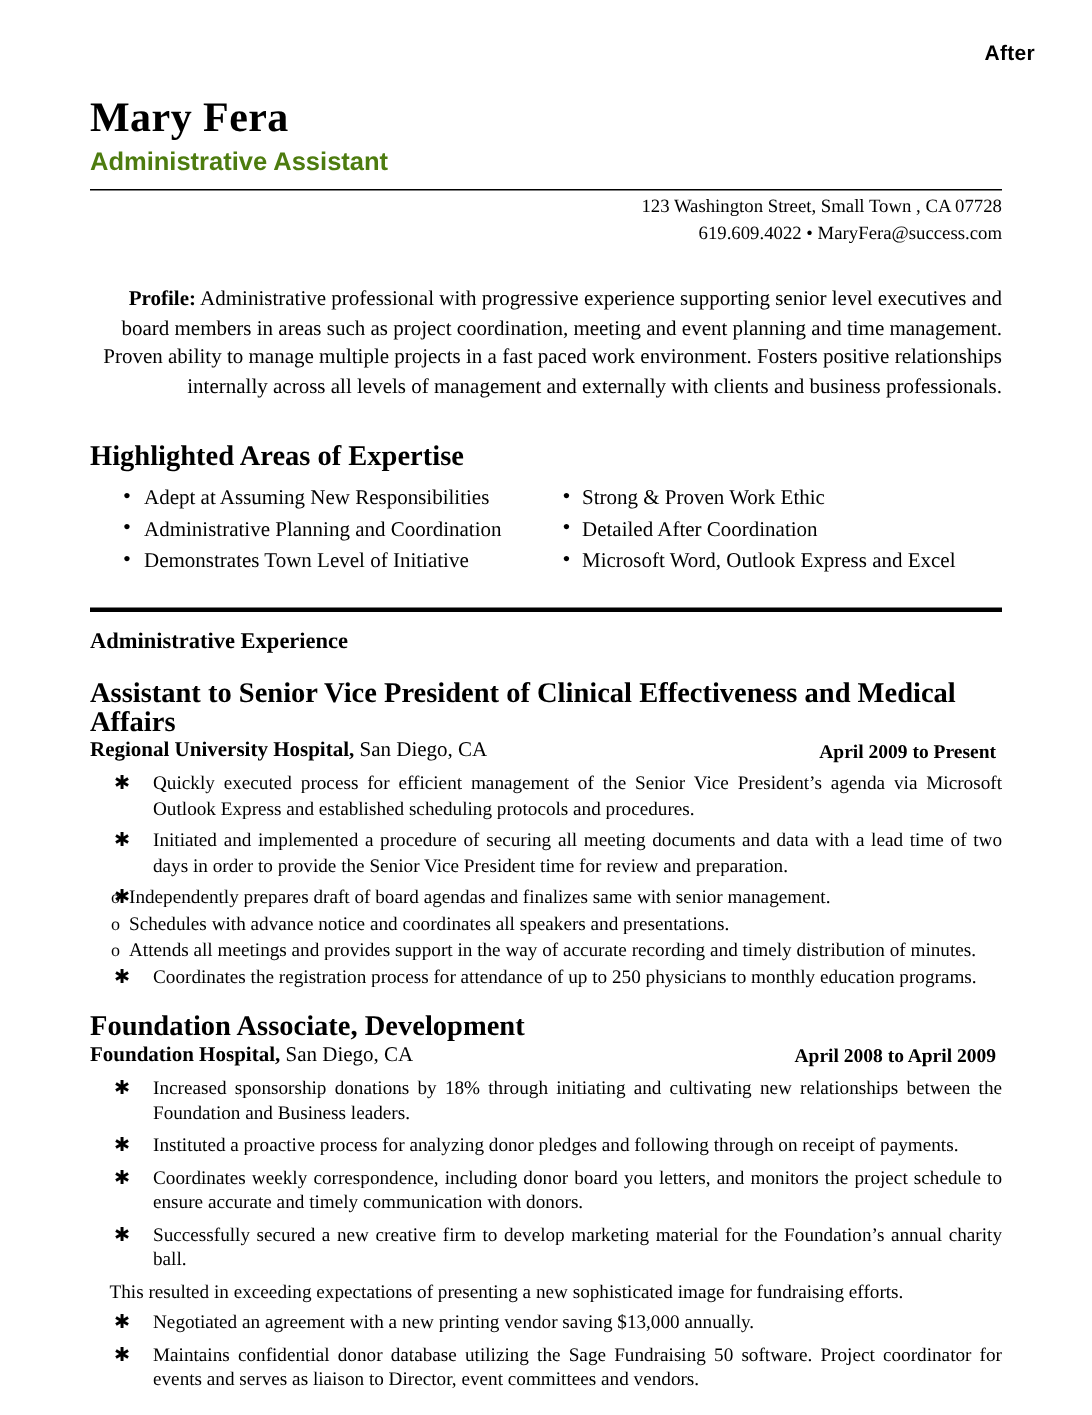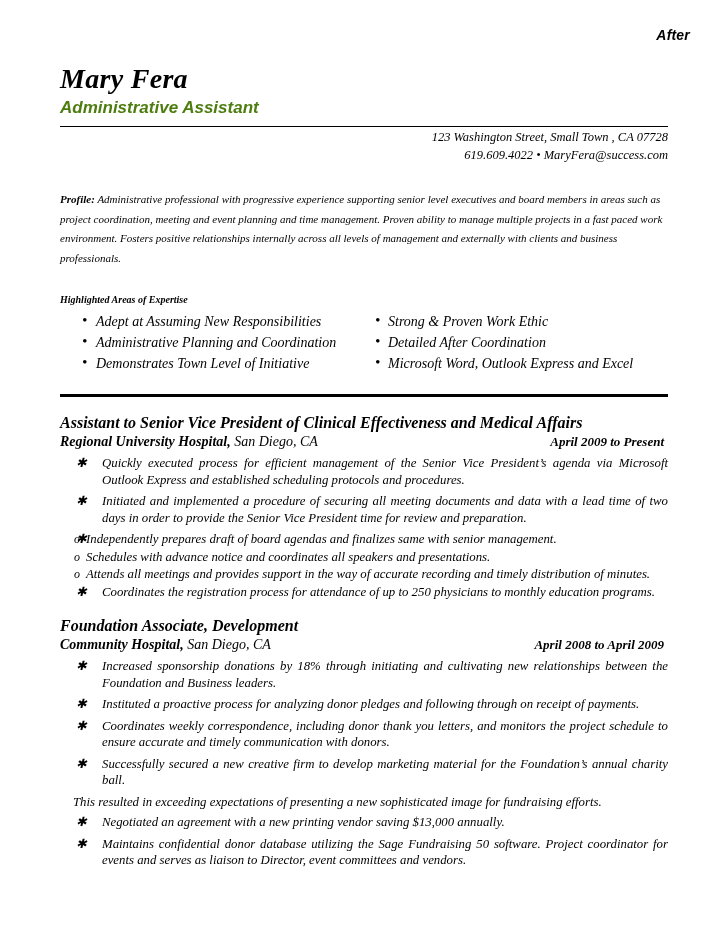--- a/index.html
+++ b/index.html
@@ -14,21 +14,20 @@
     color: #000000;
     position: relative;
     overflow: hidden;
   }
   .page {
     position: relative;
     width: 728px;
     height: 943px;
     padding: 16px;
     box-sizing: border-box;
-    font-style: italic;
   }
   .after-tag {
     position: absolute;
     top: 27px;
     right: 38px;
     font-family: "Liberation Sans", sans-serif;
     font-weight: bold;
     font-size: 14px;
     letter-spacing: 0.2px;
   }
@@ -60,30 +59,30 @@
     width: 608px;
   }
   .contact {
     text-align: right;
     font-size: 12.5px;
     line-height: 16px;
     padding-top: 2px;
   }
   .profile {
     margin-top: 27px;
-    font-size: 11px;
+    font-size: 14px;
     line-height: 19.5px;
-    text-align: left;
+    text-align: right;
   }
   .profile b { font-weight: bold; }
 
   .section-heading {
     font-family: "Liberation Serif", serif;
     font-weight: bold;
-    font-size: 10px;
+    font-size: 19px;
     margin-top: 26px;
     margin-bottom: 6px;
   }
   .expertise {
     display: flex;
     gap: 16px;
     margin-top: 4px;
     justify-content: space-between;
   }
   .expertise-col {
@@ -120,21 +119,21 @@
     font-weight: bold;
     font-size: 15px;
     margin-top: 12px;
     margin-bottom: 10px;
   }
   .job {
     margin-top: 16px;
   }
   .job-role {
     font-weight: bold;
-    font-size: 16px;
+    font-size: 19px;
     line-height: 19px;
   }
   .job-line {
     display: flex;
     justify-content: space-between;
     align-items: flex-end;
     font-size: 14px;
     line-height: 19px;
   }
   .job-company b { font-weight: bold; }
@@ -208,20 +207,21 @@
       <div class="expertise-col col-right">
         <ul>
           <li>Strong &amp; Proven Work Ethic</li>
           <li>Detailed After Coordination</li>
           <li>Microsoft Word, Outlook Express and Excel</li>
         </ul>
       </div>
     </div>
 
     <div class="thick-rule"></div>
+    <div class="exp-title">Administrative Experience</div>
 
     <div class="job">
       <div class="job-role">Assistant to Senior Vice President of Clinical Effectiveness and Medical Affairs</div>
       <div class="job-line">
         <div class="job-company"><b>Regional University Hospital,</b><span> San Diego, CA</span></div>
         <div class="job-dates">April 2009 to Present</div>
       </div>
       <ul class="bullets">
         <li><span class="mark">✱</span><span>Quickly executed process for efficient management of the Senior Vice President’s agenda via Microsoft Outlook Express and established scheduling protocols and procedures.</span></li>
         <li><span class="mark">✱</span><span>Initiated and implemented a procedure of securing all meeting documents and data with a lead time of two days in order to provide the Senior Vice President time for review and preparation.</span></li>
@@ -229,27 +229,27 @@
         <li class="sub"><span class="mark">o</span><span>Independently prepares draft of board agendas and finalizes same with senior management.</span></li>
         <li class="sub"><span class="mark">o</span><span>Schedules with advance notice and coordinates all speakers and presentations.</span></li>
         <li class="sub"><span class="mark">o</span><span>Attends all meetings and provides support in the way of accurate recording and timely distribution of minutes.</span></li>
         <li><span class="mark">✱</span><span>Coordinates the registration process for attendance of up to 250 physicians to monthly education programs.</span></li>
       </ul>
     </div>
 
     <div class="job">
       <div class="job-role">Foundation Associate, Development</div>
       <div class="job-line">
-        <div class="job-company"><b>Community Hospital,</b><span> San Diego, CA</span></div>
+        <div class="job-company"><b>Foundation Hospital,</b><span> San Diego, CA</span></div>
         <div class="job-dates">April 2008 to April 2009</div>
       </div>
       <ul class="bullets">
         <li><span class="mark">✱</span><span>Increased sponsorship donations by 18% through initiating and cultivating new relationships between the Foundation and Business leaders.</span></li>
         <li><span class="mark">✱</span><span>Instituted a proactive process for analyzing donor pledges and following through on receipt of payments.</span></li>
-        <li><span class="mark">✱</span><span>Coordinates weekly correspondence, including donor thank you letters, and monitors the project schedule to ensure accurate and timely communication with donors.</span></li>
+        <li><span class="mark">✱</span><span>Coordinates weekly correspondence, including donor board you letters, and monitors the project schedule to ensure accurate and timely communication with donors.</span></li>
         <li><span class="mark">✱</span><span>Successfully secured a new creative firm to develop marketing material for the Foundation’s annual charity ball.</span></li>
         <li class="plain"><span>This resulted in exceeding expectations of presenting a new sophisticated image for fundraising efforts.</span></li>
         <li><span class="mark">✱</span><span>Negotiated an agreement with a new printing vendor saving $13,000 annually.</span></li>
         <li><span class="mark">✱</span><span>Maintains confidential donor database utilizing the Sage Fundraising 50 software. Project coordinator for events and serves as liaison to Director, event committees and vendors.</span></li>
 
       </ul>
     </div>
 
   </div>
 </div>

